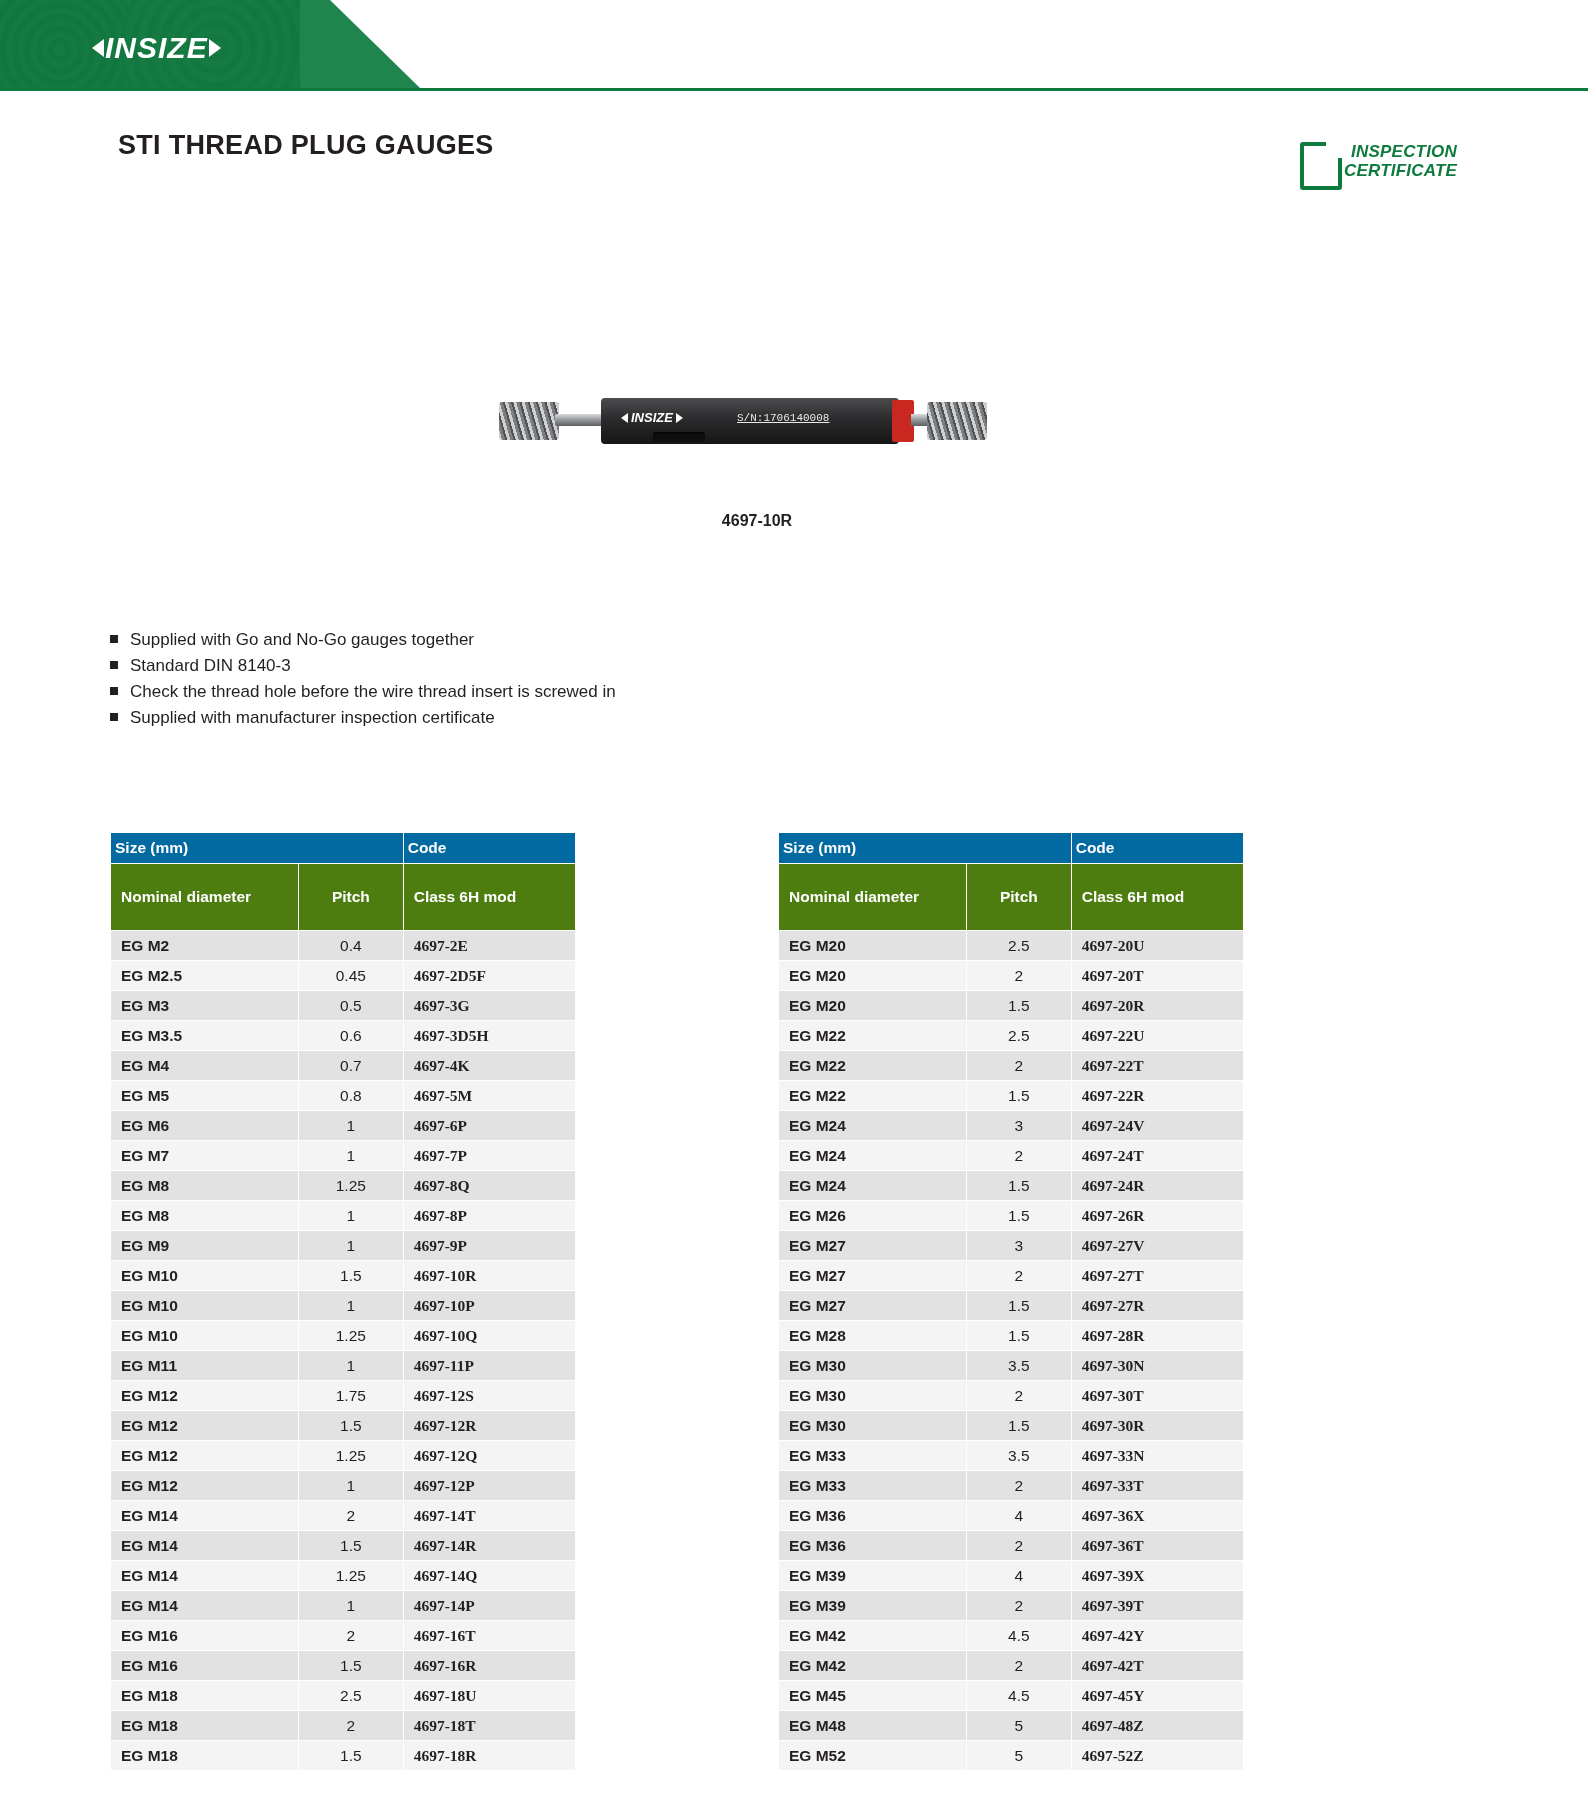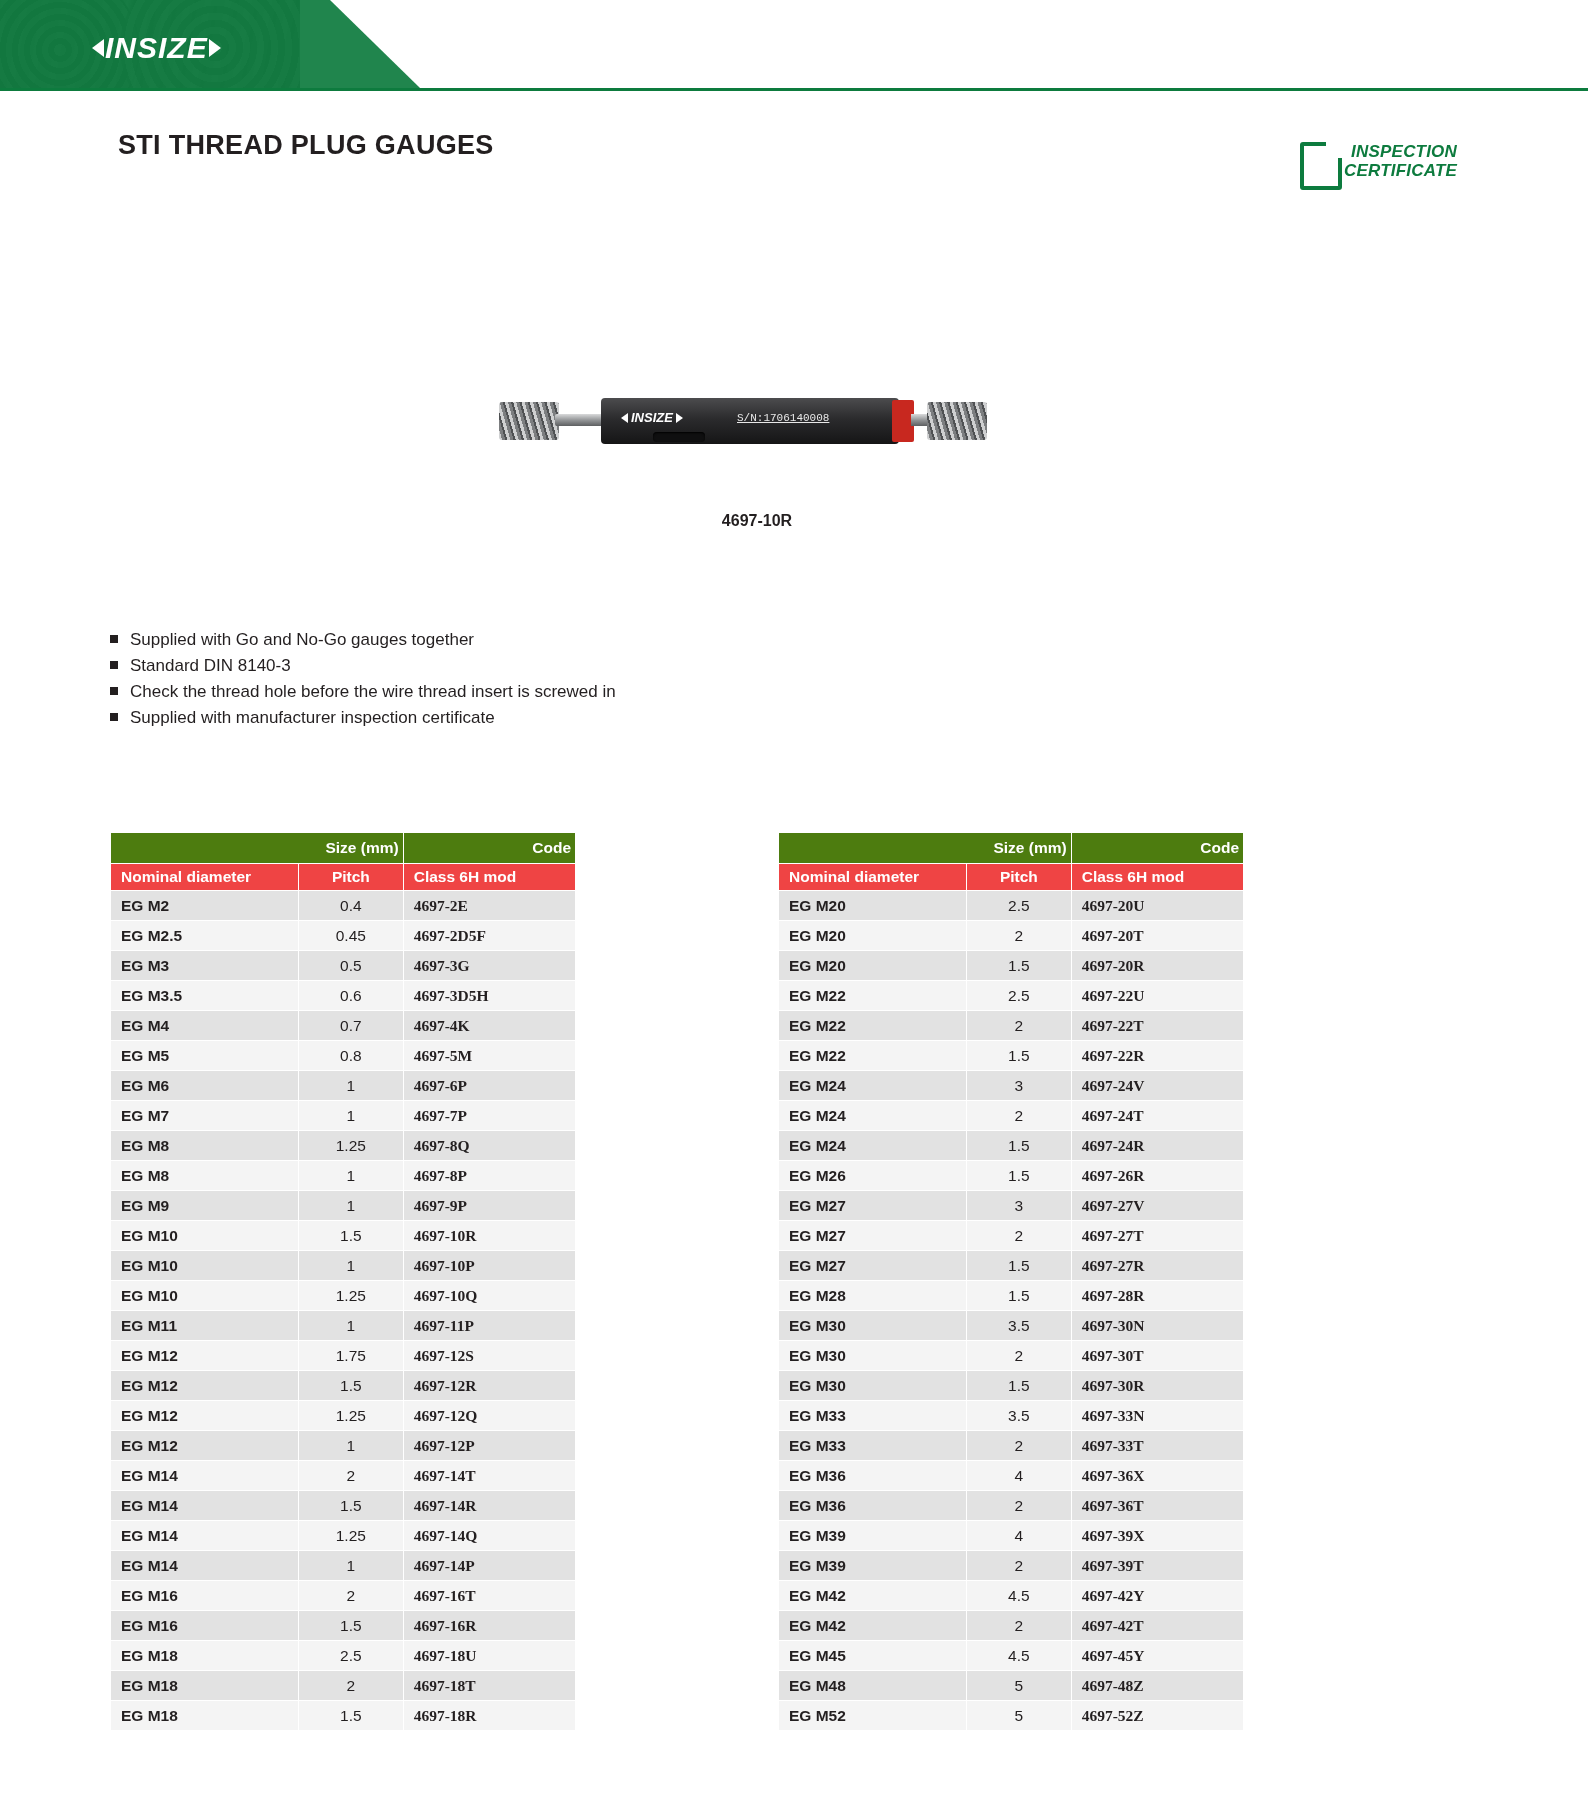--- a/index.html
+++ b/index.html
@@ -236,31 +236,31 @@
 
   
   .tbl {
     position: absolute;
     border-collapse: collapse;
     font-size: 15.5px;
   }
   .tbl.left  { top: 832px; left: 110px;  width: 466px; }
   .tbl.right { top: 832px; left: 778px;  width: 466px; }
   .tbl th {
-    background: #4d7c0f;
+    background: #0369a1;
     color: #ffffff;
     font-weight: bold;
-    text-align: right;
+    text-align: left;
     border: 1px solid #ffffff;
     padding: 6px 4px;
   }
   .tbl th.sub {
-    background: #ef4444;
+    background: #4d7c0f;
     text-align: left;
-    padding: 4px 10px;
+    padding: 24px 10px;
     vertical-align: middle;
   }
   .tbl th.sub.center { text-align: center; }
   .tbl td {
     border: 1px solid #ffffff;
     padding: 5px 10px;
     height: 19px;
   }
   .tbl td.nom { text-align: left; width: 190px; font-weight: bold; }
   .tbl td.pitch { text-align: center; width: 94px; }

